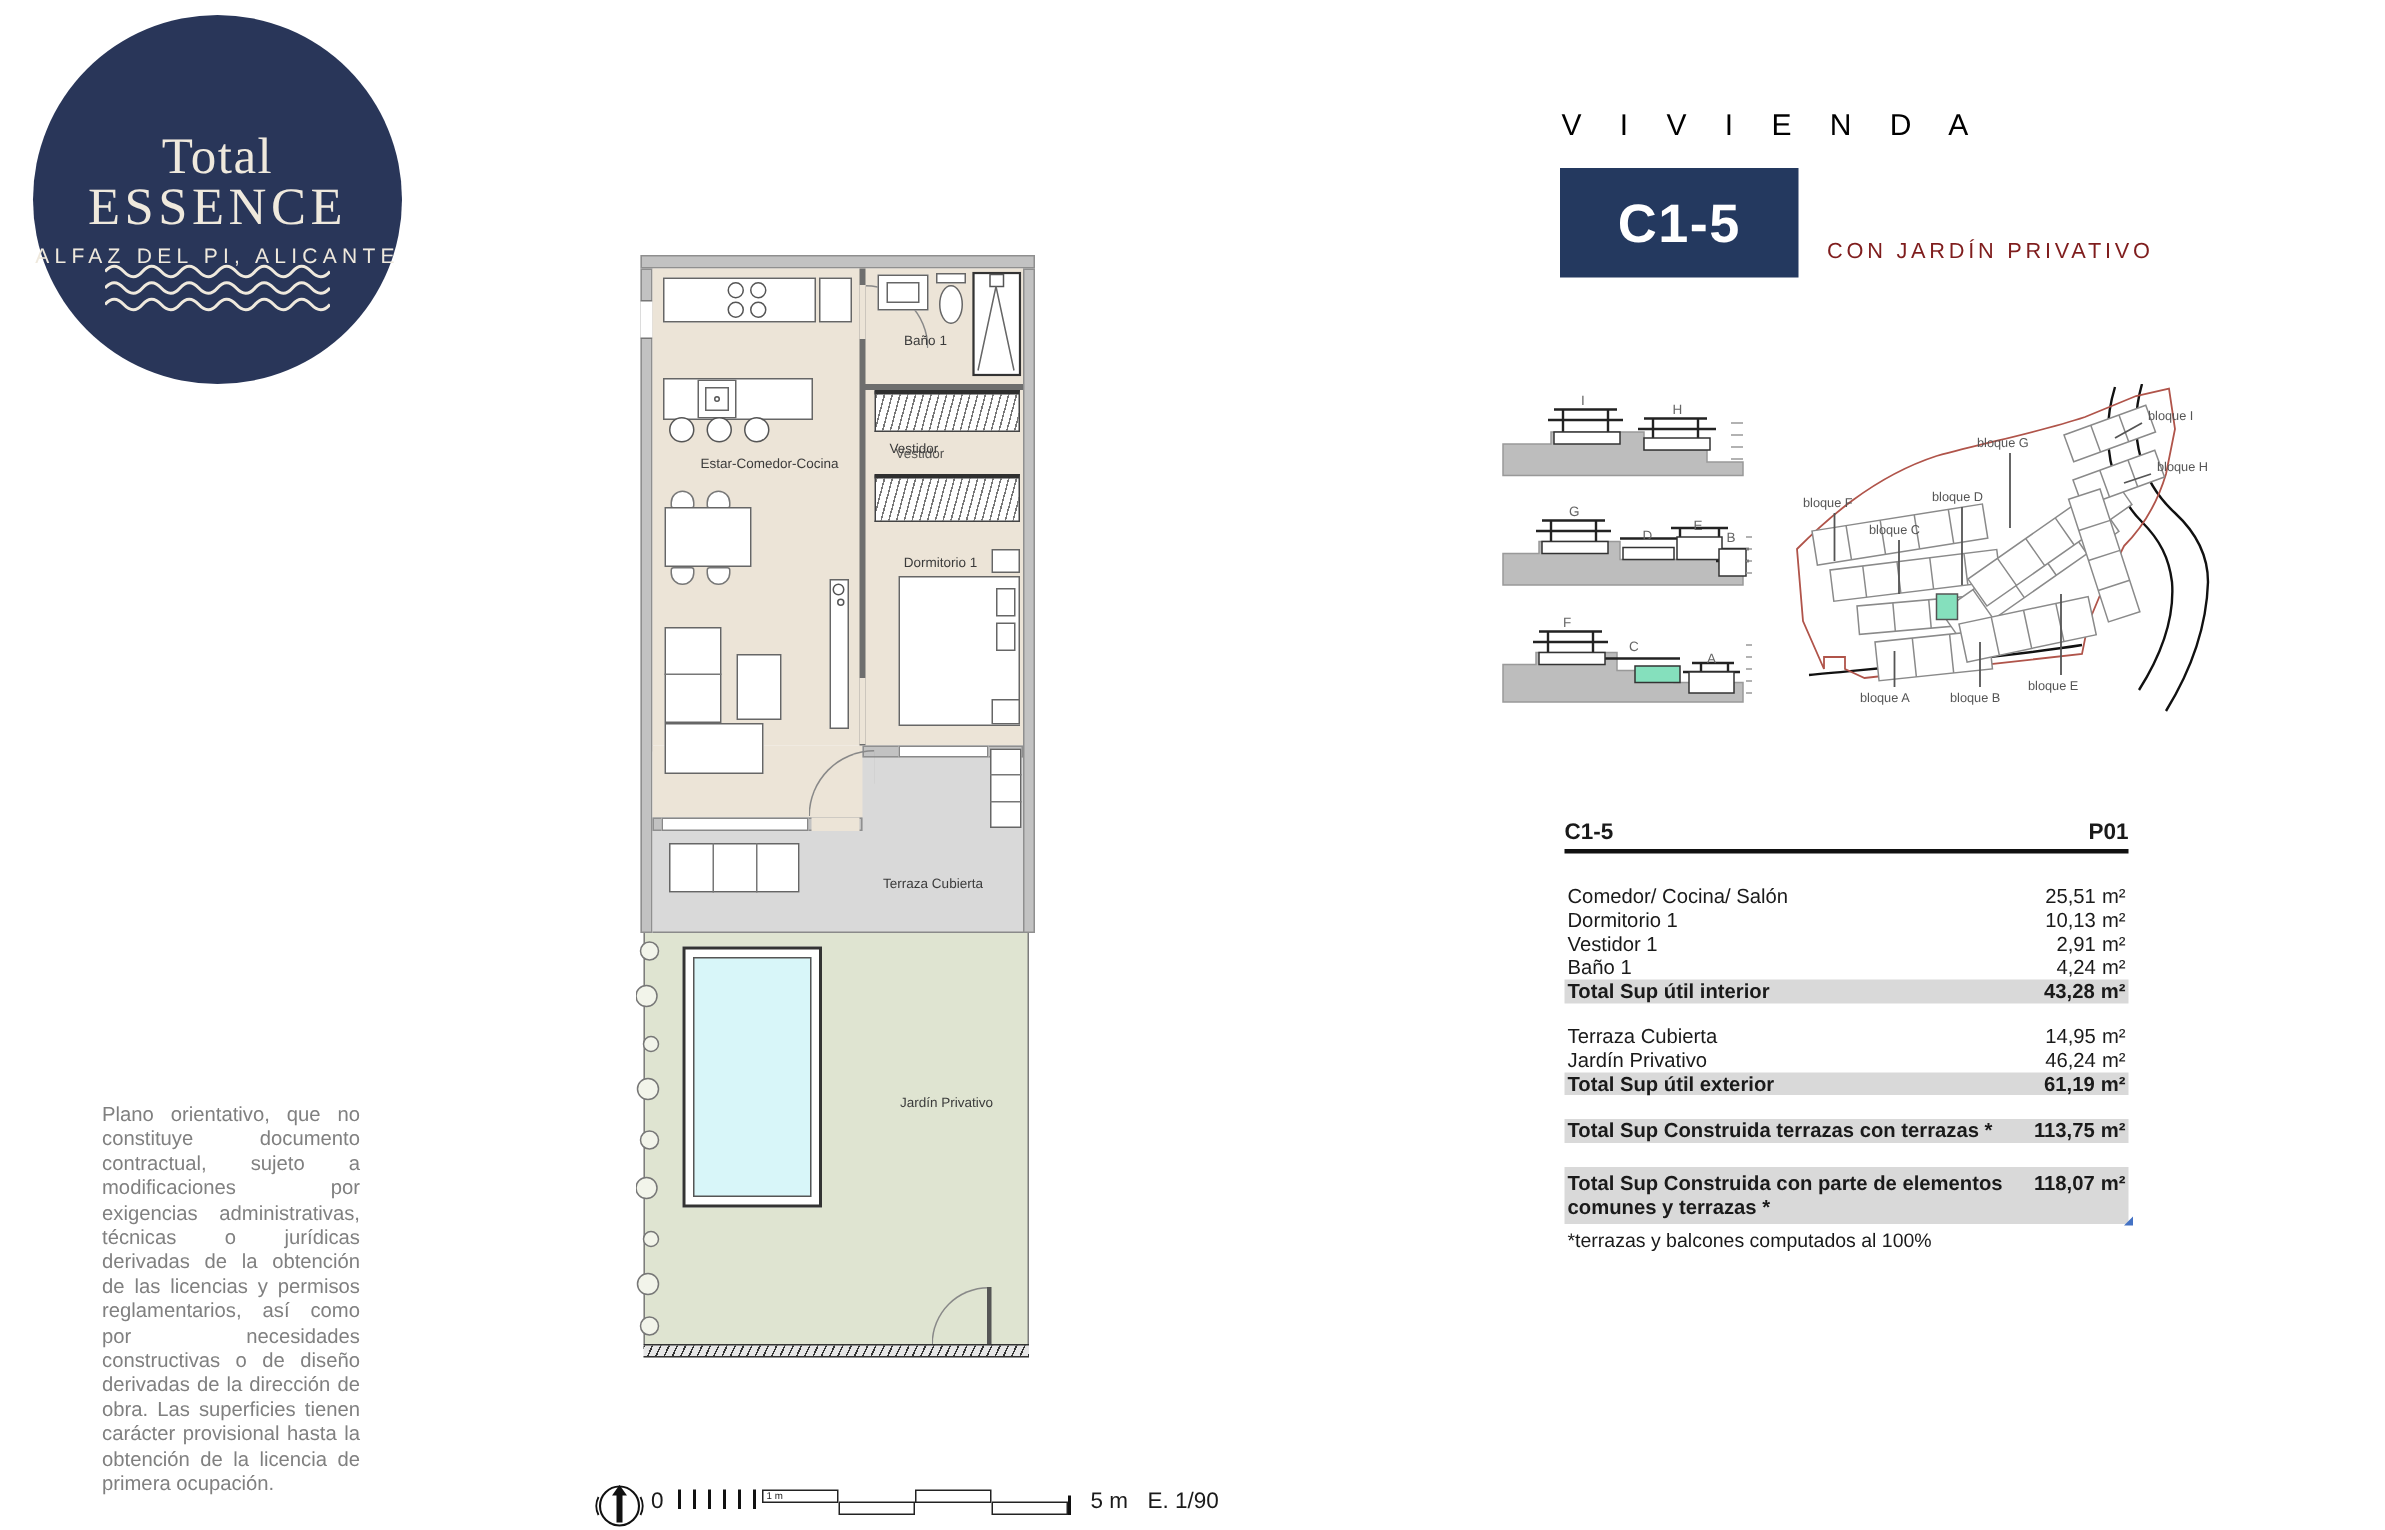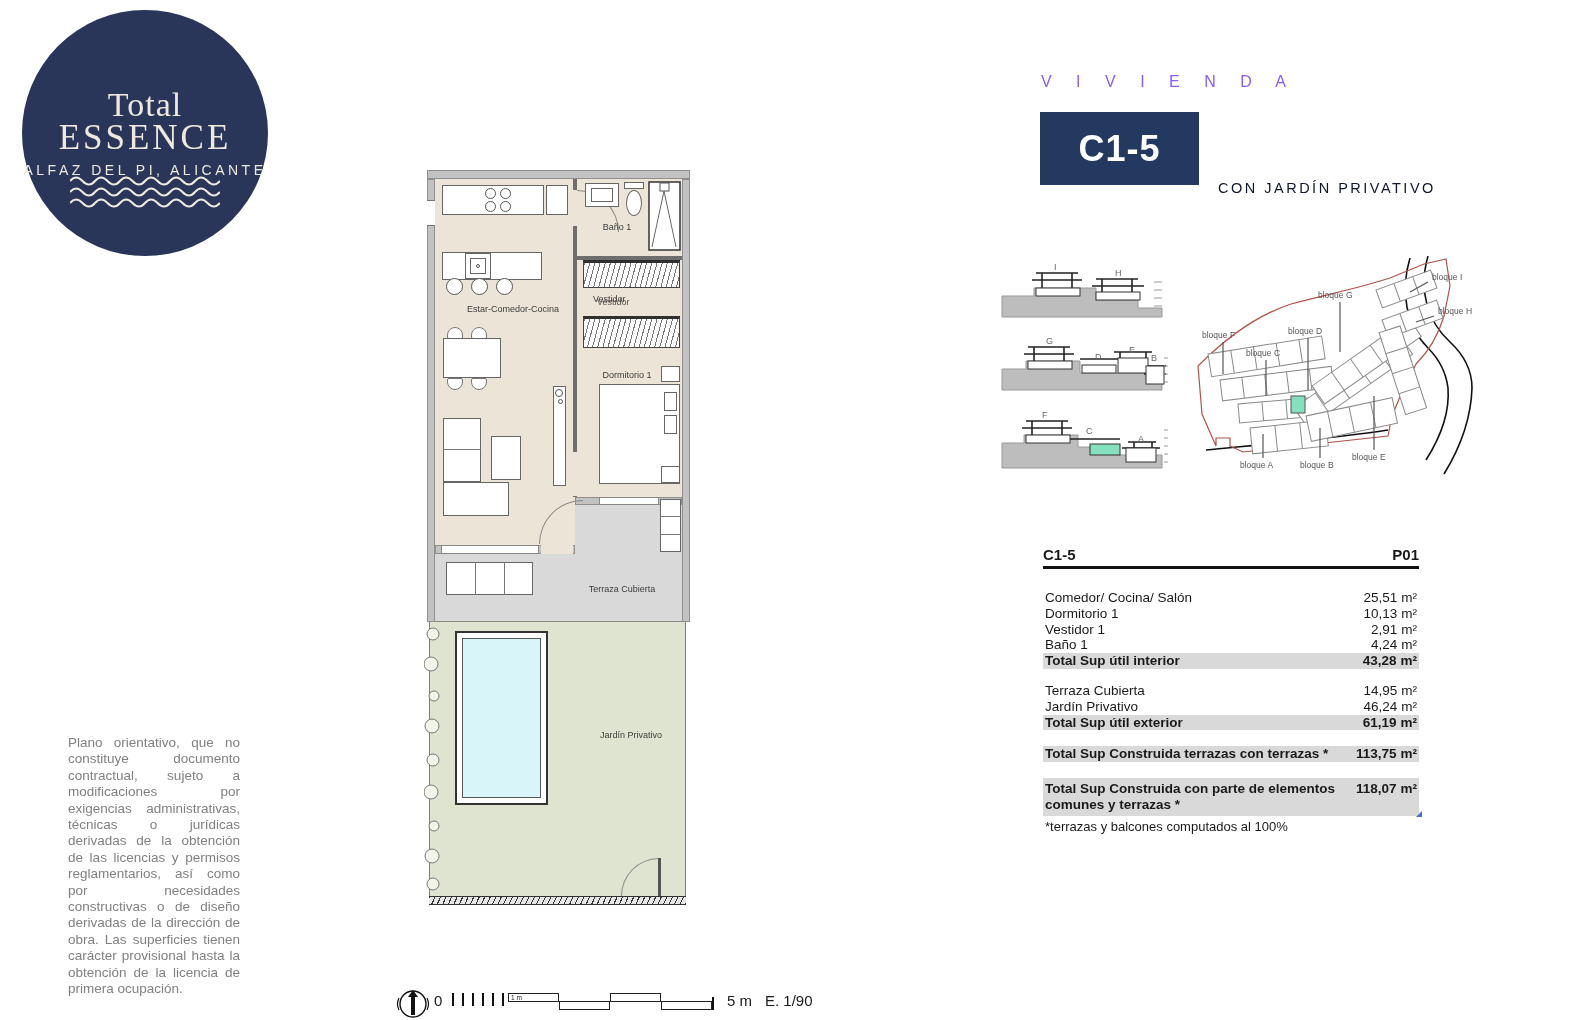--- a/index.html
+++ b/index.html
@@ -11,24 +11,24 @@
   .logo{left:22px;top:10px;width:246px;height:246px;border-radius:50%;background:#293659;
         text-align:center;color:#efe9dd;}
   .logo .l1{position:absolute;left:0;right:0;top:76px;font-family:"Liberation Serif",serif;
             font-size:34px;letter-spacing:1px;}
   .logo .l2{position:absolute;left:0;right:0;top:108px;font-family:"Liberation Serif",serif;
             font-size:35px;letter-spacing:3px;}
   .logo .l3{position:absolute;left:0;right:0;top:152px;font-size:14px;letter-spacing:3.5px;}
   .logo svg{position:absolute;left:48px;top:166px;}
 
   
-  .kicker{left:1041px;top:73px;font-size:16px;letter-spacing:10px;color:#8b5cf6;font-weight:500;}
+  .kicker{left:1041px;top:73px;font-size:20px;letter-spacing:10px;color:#000000;font-weight:500;}
   .unitbox{left:1040px;top:112px;width:159px;height:73px;background:#24395f;color:#fff;
            display:flex;align-items:center;justify-content:center;font-size:36px;font-weight:bold;letter-spacing:1px;}
-  .subtitle{left:1218px;top:180px;font-size:14.5px;letter-spacing:2.5px;color:#0f172a;}
+  .subtitle{left:1218px;top:160px;font-size:14.5px;letter-spacing:2.5px;color:#7f1d1d;}
 
   
   .fp{left:427px;top:170px;width:263px;height:736px;}
   .fp .abs{position:absolute;box-sizing:border-box;}
   .wall{background:#c2c2c2;border:1px solid #8f8f8f;}
   .beige{background:#ece4d7;}
   .part{background:#6e6e6e;}
   .fixture{background:#fff;border:1px solid #666;}
   .roomlabel{font-size:9px;color:#3b3b3b;text-align:center;white-space:nowrap;}
   .wardrobe{background:#fff;border:1px solid #444;border-top:3px solid #2f2f2f;

